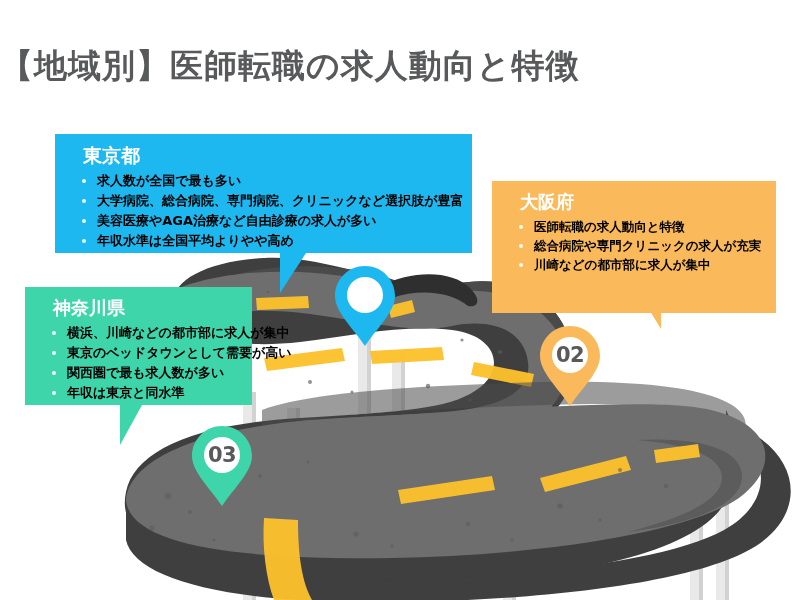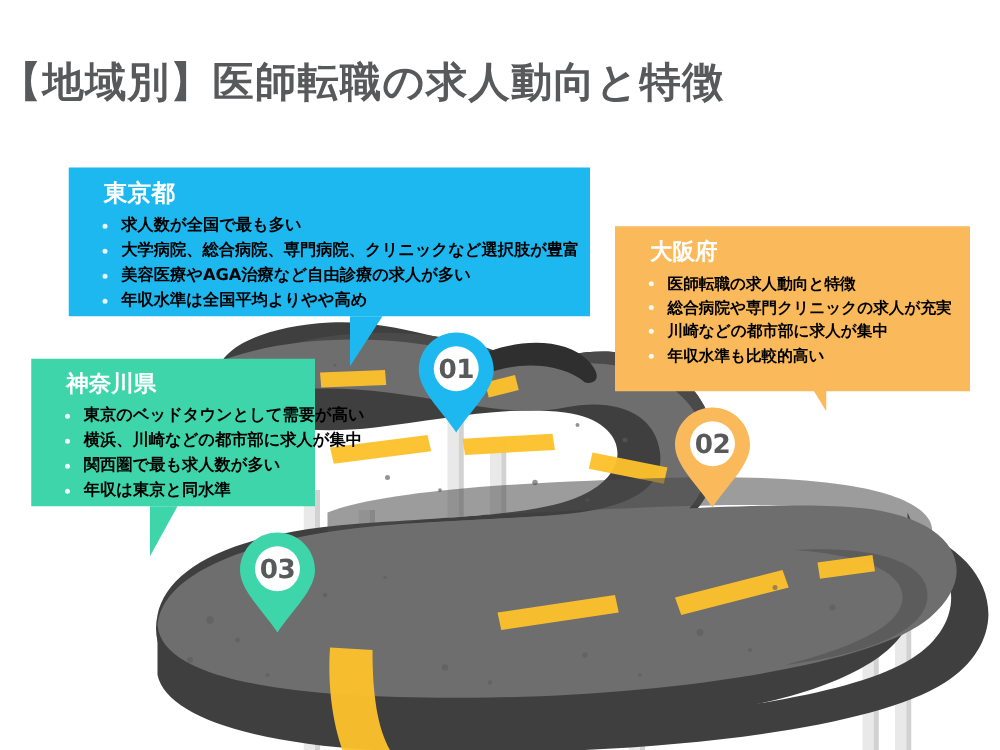--- a/index.html
+++ b/index.html
@@ -258,45 +258,43 @@
   </div>
   <div class="tail" id="tail-tokyo" style="left:280px;top:253px;border-left:26px solid #1eb8f0;border-bottom:40px solid transparent;border-right:46px solid transparent;"></div>
 
   <div class="callout" id="callout-osaka">
     <div class="box">
       <div class="c-title">大阪府</div>
       <ul>
         <li>医師転職の求人動向と特徴</li>
         <li>総合病院や専門クリニックの求人が充実</li>
         <li>川崎などの都市部に求人が集中</li>
-        <li>年収水準も比較的高い</li>
       </ul>
     </div>
   </div>
   <div class="tail" id="tail-osaka" style="left:597px;top:293px;border-right:22px solid #fab95a;border-bottom:36px solid transparent;border-left:42px solid transparent;"></div>
 
   <div class="callout" id="callout-kanagawa">
     <div class="box">
       <div class="c-title">神奈川県</div>
       <ul>
+        <li>横浜、川崎などの都市部に求人が集中</li>
         <li>東京のベッドタウンとして需要が高い</li>
-        <li>横浜、川崎などの都市部に求人が集中</li>
         <li>関西圏で最も求人数が多い</li>
         <li>年収は東京と同水準</li>
       </ul>
     </div>
   </div>
   <div class="tail" id="tail-kanagawa" style="left:120px;top:405px;border-left:22px solid #3fd5ab;border-bottom:40px solid transparent;border-right:42px solid transparent;"></div>
 
   <div class="map-pin" id="pin-01">
     <svg viewBox="0 0 64 84" width="64" height="84">
       <path d="M32 2 C15.4 2 2 15.4 2 32 C2 48 20 64 32 82 C44 64 62 48 62 32 C62 15.4 48.6 2 32 2 Z" fill="#1eb8f0"></path>
       <circle cx="32" cy="31" r="18" fill="#ffffff"></circle>
     </svg>
-    <div class="pin-num">01</div>
   </div>
 
   <div class="map-pin" id="pin-02">
     <svg viewBox="0 0 64 84" width="64" height="84">
       <path d="M32 2 C15.4 2 2 15.4 2 32 C2 48 20 64 32 82 C44 64 62 48 62 32 C62 15.4 48.6 2 32 2 Z" fill="#fab95a"></path>
       <circle cx="32" cy="31" r="18" fill="#ffffff"></circle>
     </svg>
     <div class="pin-num">02</div>
   </div>
 

